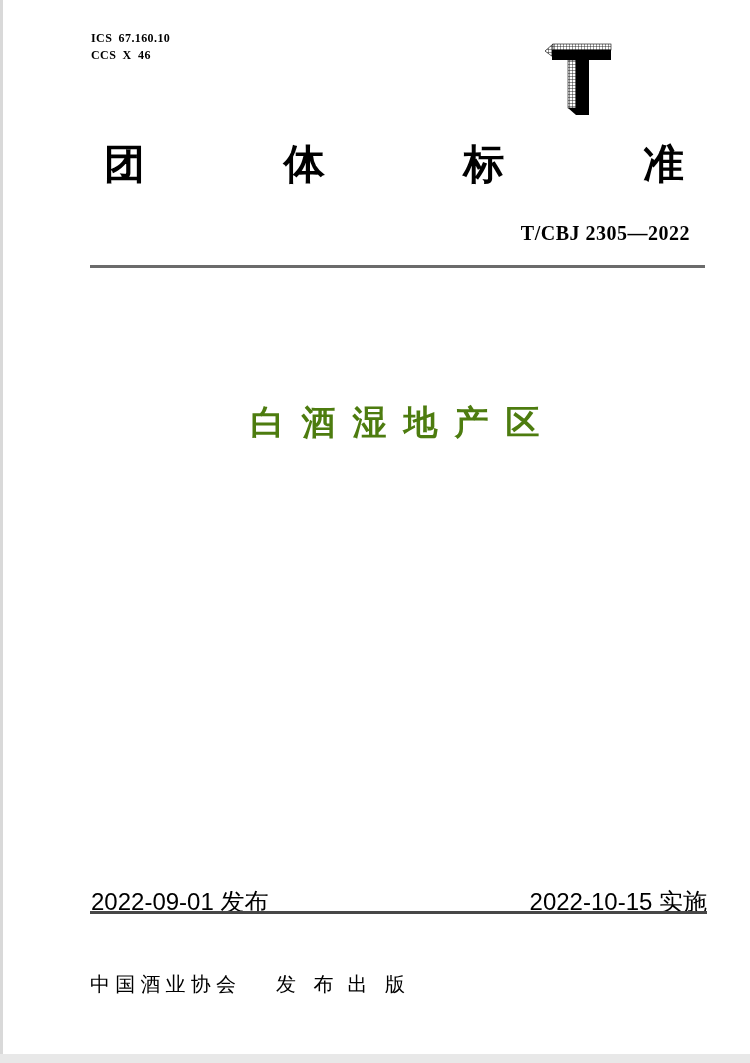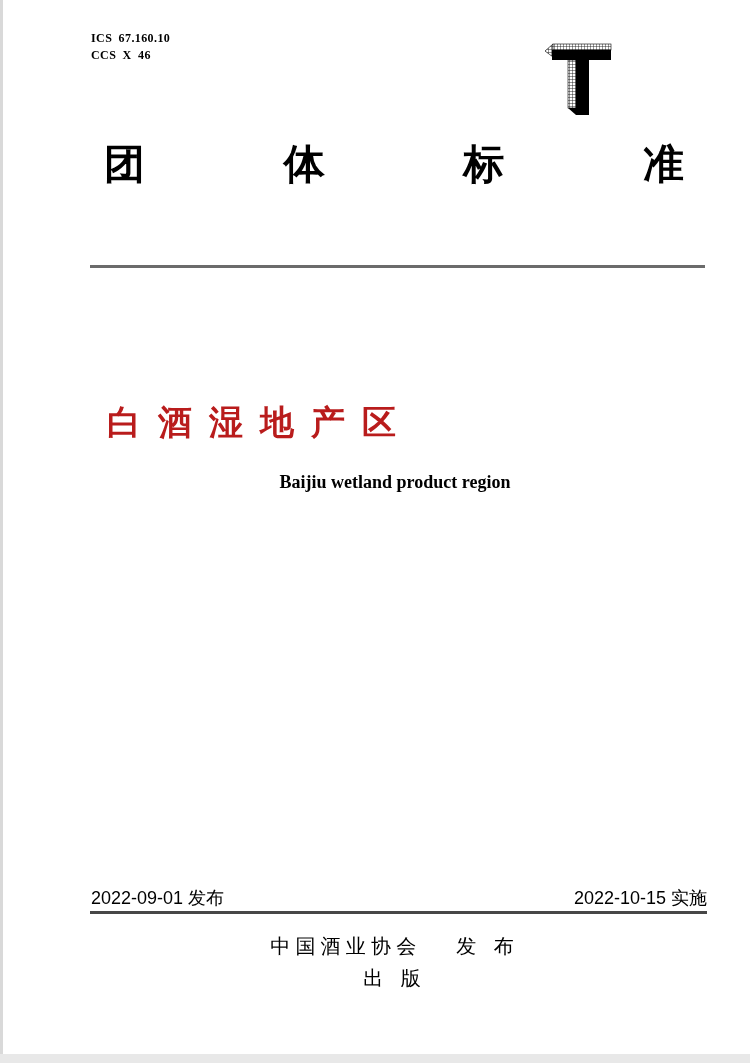--- a/index.html
+++ b/index.html
@@ -77,65 +77,66 @@
     position: absolute;
     left: 90px; top: 265px;
     width: 615px; height: 3px;
     background: #6b6b6b;
   }
 
   .title-zh {
     position: absolute;
     left: 90px; top: 400px;
     width: 610px;
+    text-align: center;
     font-size: 34px;
     font-weight: bold;
     letter-spacing: 17px;
     padding-left: 17px;
     box-sizing: border-box;
-    color: #b91c1c;
+    color: #4d7c0f;
   }
 
   .title-en {
     position: absolute;
     left: 90px; top: 472px;
     width: 610px;
     text-align: center;
     font-family: "Liberation Serif", serif;
     font-weight: bold;
     font-size: 18px;
     color: #000;
   }
 
   
   .date-row {
     position: absolute;
     left: 91px; top: 886px;
     width: 616px;
     display: flex;
     justify-content: space-between;
-    font-size: 18px;
+    font-size: 24px;
     color: #000;
     text-align: right;
   }
 
   .rule-bottom {
     position: absolute;
     left: 90px; top: 911px;
     width: 617px; height: 3px;
     background: #474747;
   }
 
   
   .publishers {
     position: absolute;
     left: 90px; top: 934px;
     width: 610px;
     display: flex;
-    flex-direction: column;
+    flex-direction: row;
     align-items: center;
     gap: 8px;
     font-size: 20px;
     line-height: 24px;
     color: #000;
   }
   .pub-row {
     display: flex;
     align-items: baseline;
     gap: 40px;
@@ -143,20 +144,21 @@
   .pub-org {
     display: inline-block;
     width: 146px;
     text-align: justify;
     text-align-last: justify;
   }
   .pub-role {
     display: inline-block;
     letter-spacing: 6px;
     white-space: pre;
+    margin-top: 38px;
   }
 </style>
 </head>
 <body>
 
 <div class="page">
 
   <div class="edge-left"></div>
   <div class="edge-bottom"></div>
 
@@ -186,25 +188,25 @@
     <polygon points="23,65 31,65 31,72" fill="#000"></polygon>
   </svg>
 
   <div class="heading-zh">
     <span>团</span>
     <span>体</span>
     <span>标</span>
     <span>准</span>
   </div>
 
+  <div class="std-number">T/CBJ 2305—2022</div>
 
   <div class="rule-top"></div>
 
   <div class="title-zh">白酒湿地产区</div>
-  <div class="title-en">Baijiu wetland product region</div>
 
   <div class="date-row">
     <span>2022-09-01 发布</span>
     <span>2022-10-15 实施</span>
   </div>
 
   <div class="rule-bottom"></div>
 
   <div class="publishers">
     <div class="pub-row">

